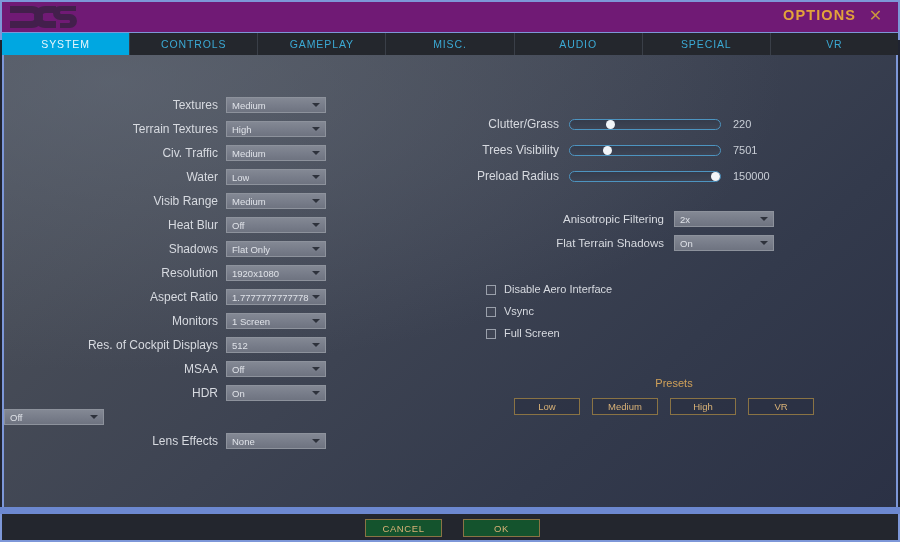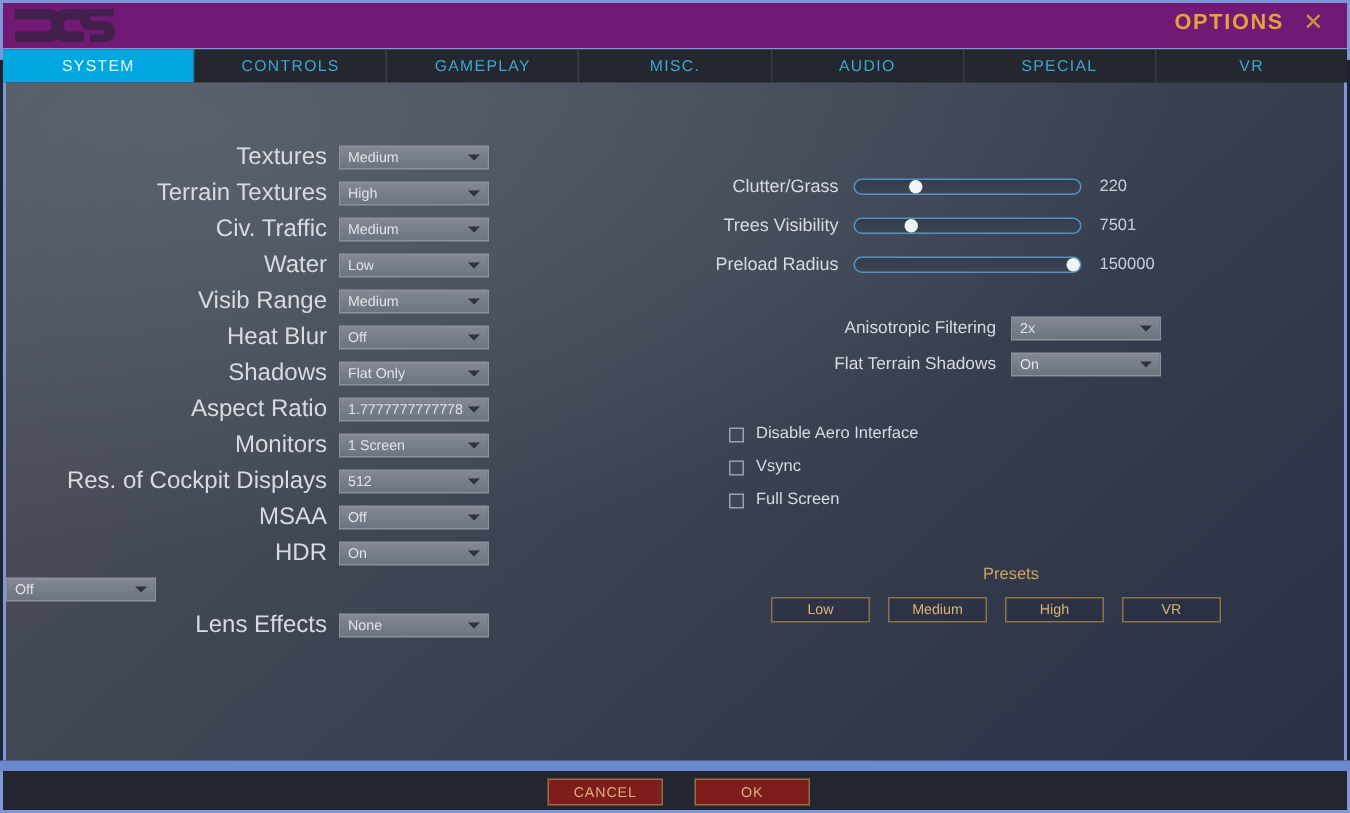--- a/index.html
+++ b/index.html
@@ -107,21 +107,21 @@
     position: relative;
     height: 24px;
     margin-bottom: 0px;
     display: flex;
     align-items: center;
   }
   .row-label {
     width: 222px;
     text-align: right;
     padding-right: 8px;
-    font-size: 16px;
+    font-size: 12px;
     color: #d7dae0;
     white-space: nowrap;
   }
 
   .dropdown {
     position: relative;
     width: 100px;
     height: 16px;
     background: linear-gradient(180deg, #838894 0%, #787d8a 52%, #6e7380 100%);
     border: 1px solid #8d929c;
@@ -269,21 +269,21 @@
     background: #23262e;
     border-bottom: 2px solid #7d97d8;
     border-left: 2px solid #7d97d8;
     border-right: 2px solid #7d97d8;
   }
   .footer-btn {
     position: absolute;
     top: 5px;
     width: 77px; height: 18px;
     border: 1px solid #8a7344;
-    background: #7f1d1d;
+    background: #14532d;
     color: #d9b277;
     font-size: 9.5px;
     letter-spacing: 0.6px;
     display: flex;
     align-items: center;
     justify-content: center;
     cursor: pointer;
   }
   #cancel-btn { left: 363px; }
   #ok-btn { left: 461px; }
@@ -363,20 +363,27 @@
           </div>
         </div>
         <div class="row">
           <div class="row-label">Shadows</div>
           <div class="dropdown">
             <div class="dropdown-value">Flat Only</div>
             <div class="dropdown-arrow"></div>
           </div>
         </div>
         <div class="row">
+          <div class="row-label">Resolution</div>
+          <div class="dropdown">
+            <div class="dropdown-value">1920x1080</div>
+            <div class="dropdown-arrow"></div>
+          </div>
+        </div>
+        <div class="row">
           <div class="row-label">Aspect Ratio</div>
           <div class="dropdown">
             <div class="dropdown-value">1.7777777777778</div>
             <div class="dropdown-arrow"></div>
           </div>
         </div>
         <div class="row">
           <div class="row-label">Monitors</div>
           <div class="dropdown">
             <div class="dropdown-value">1 Screen</div>

